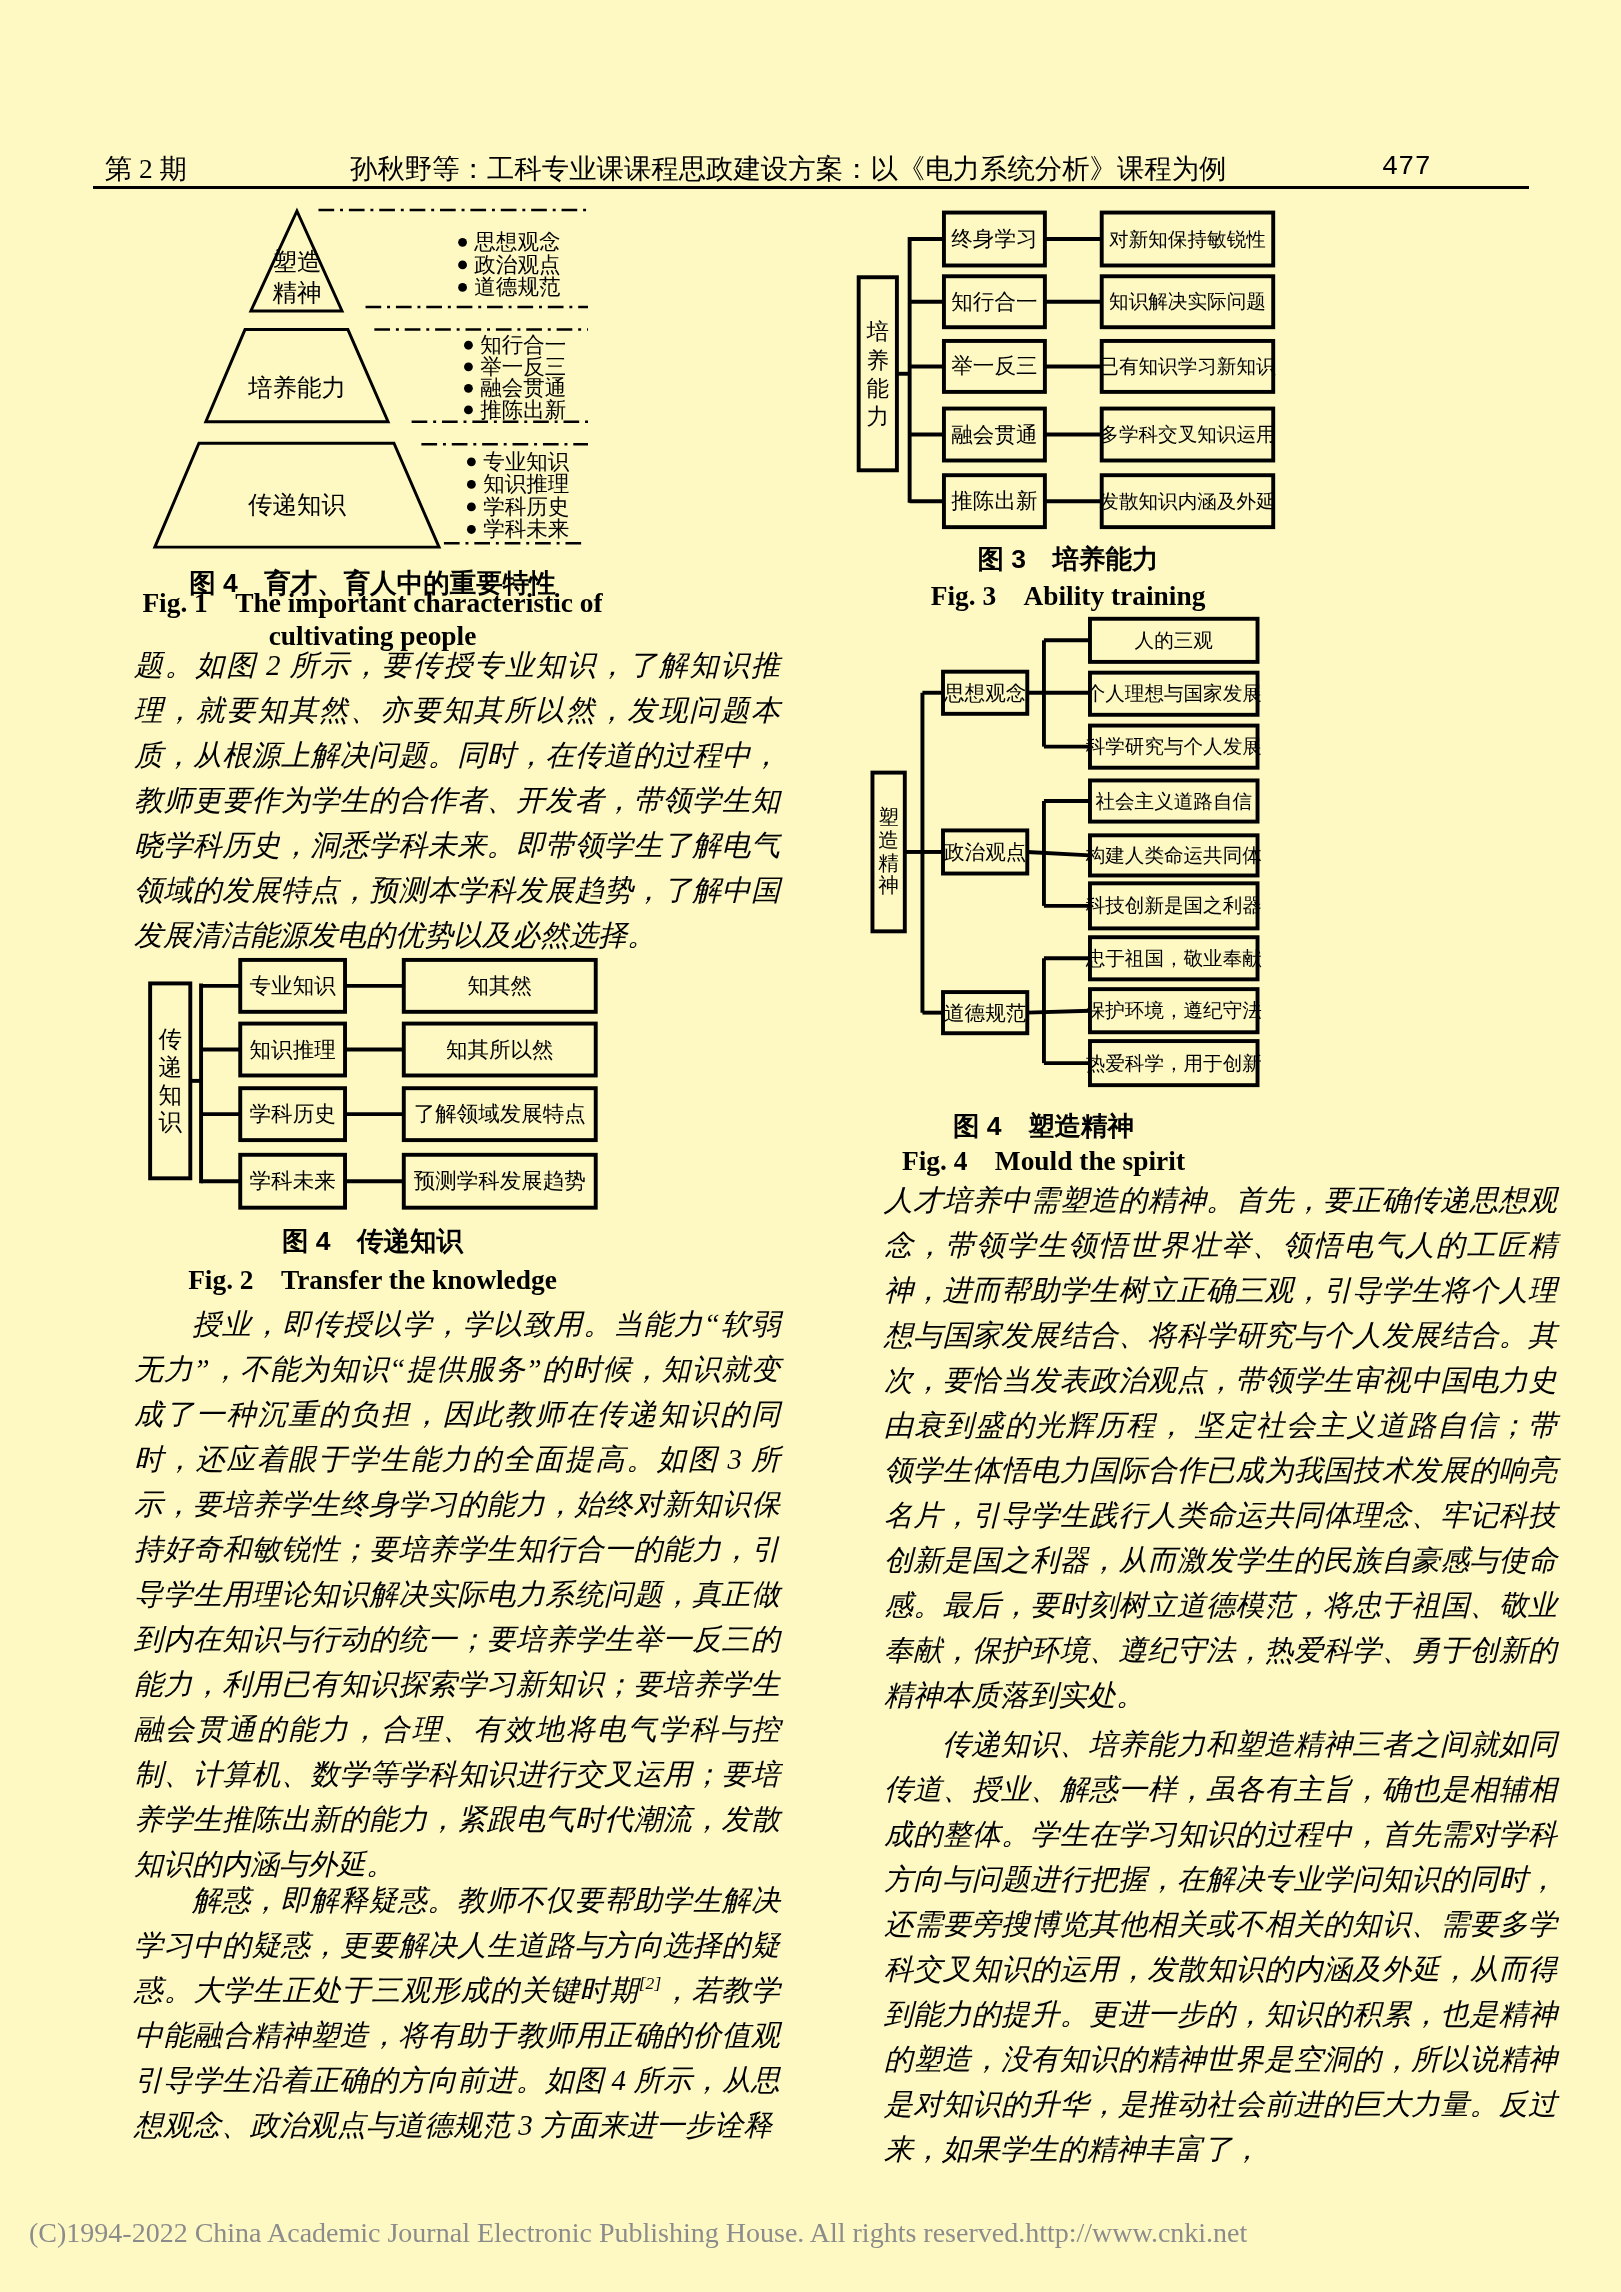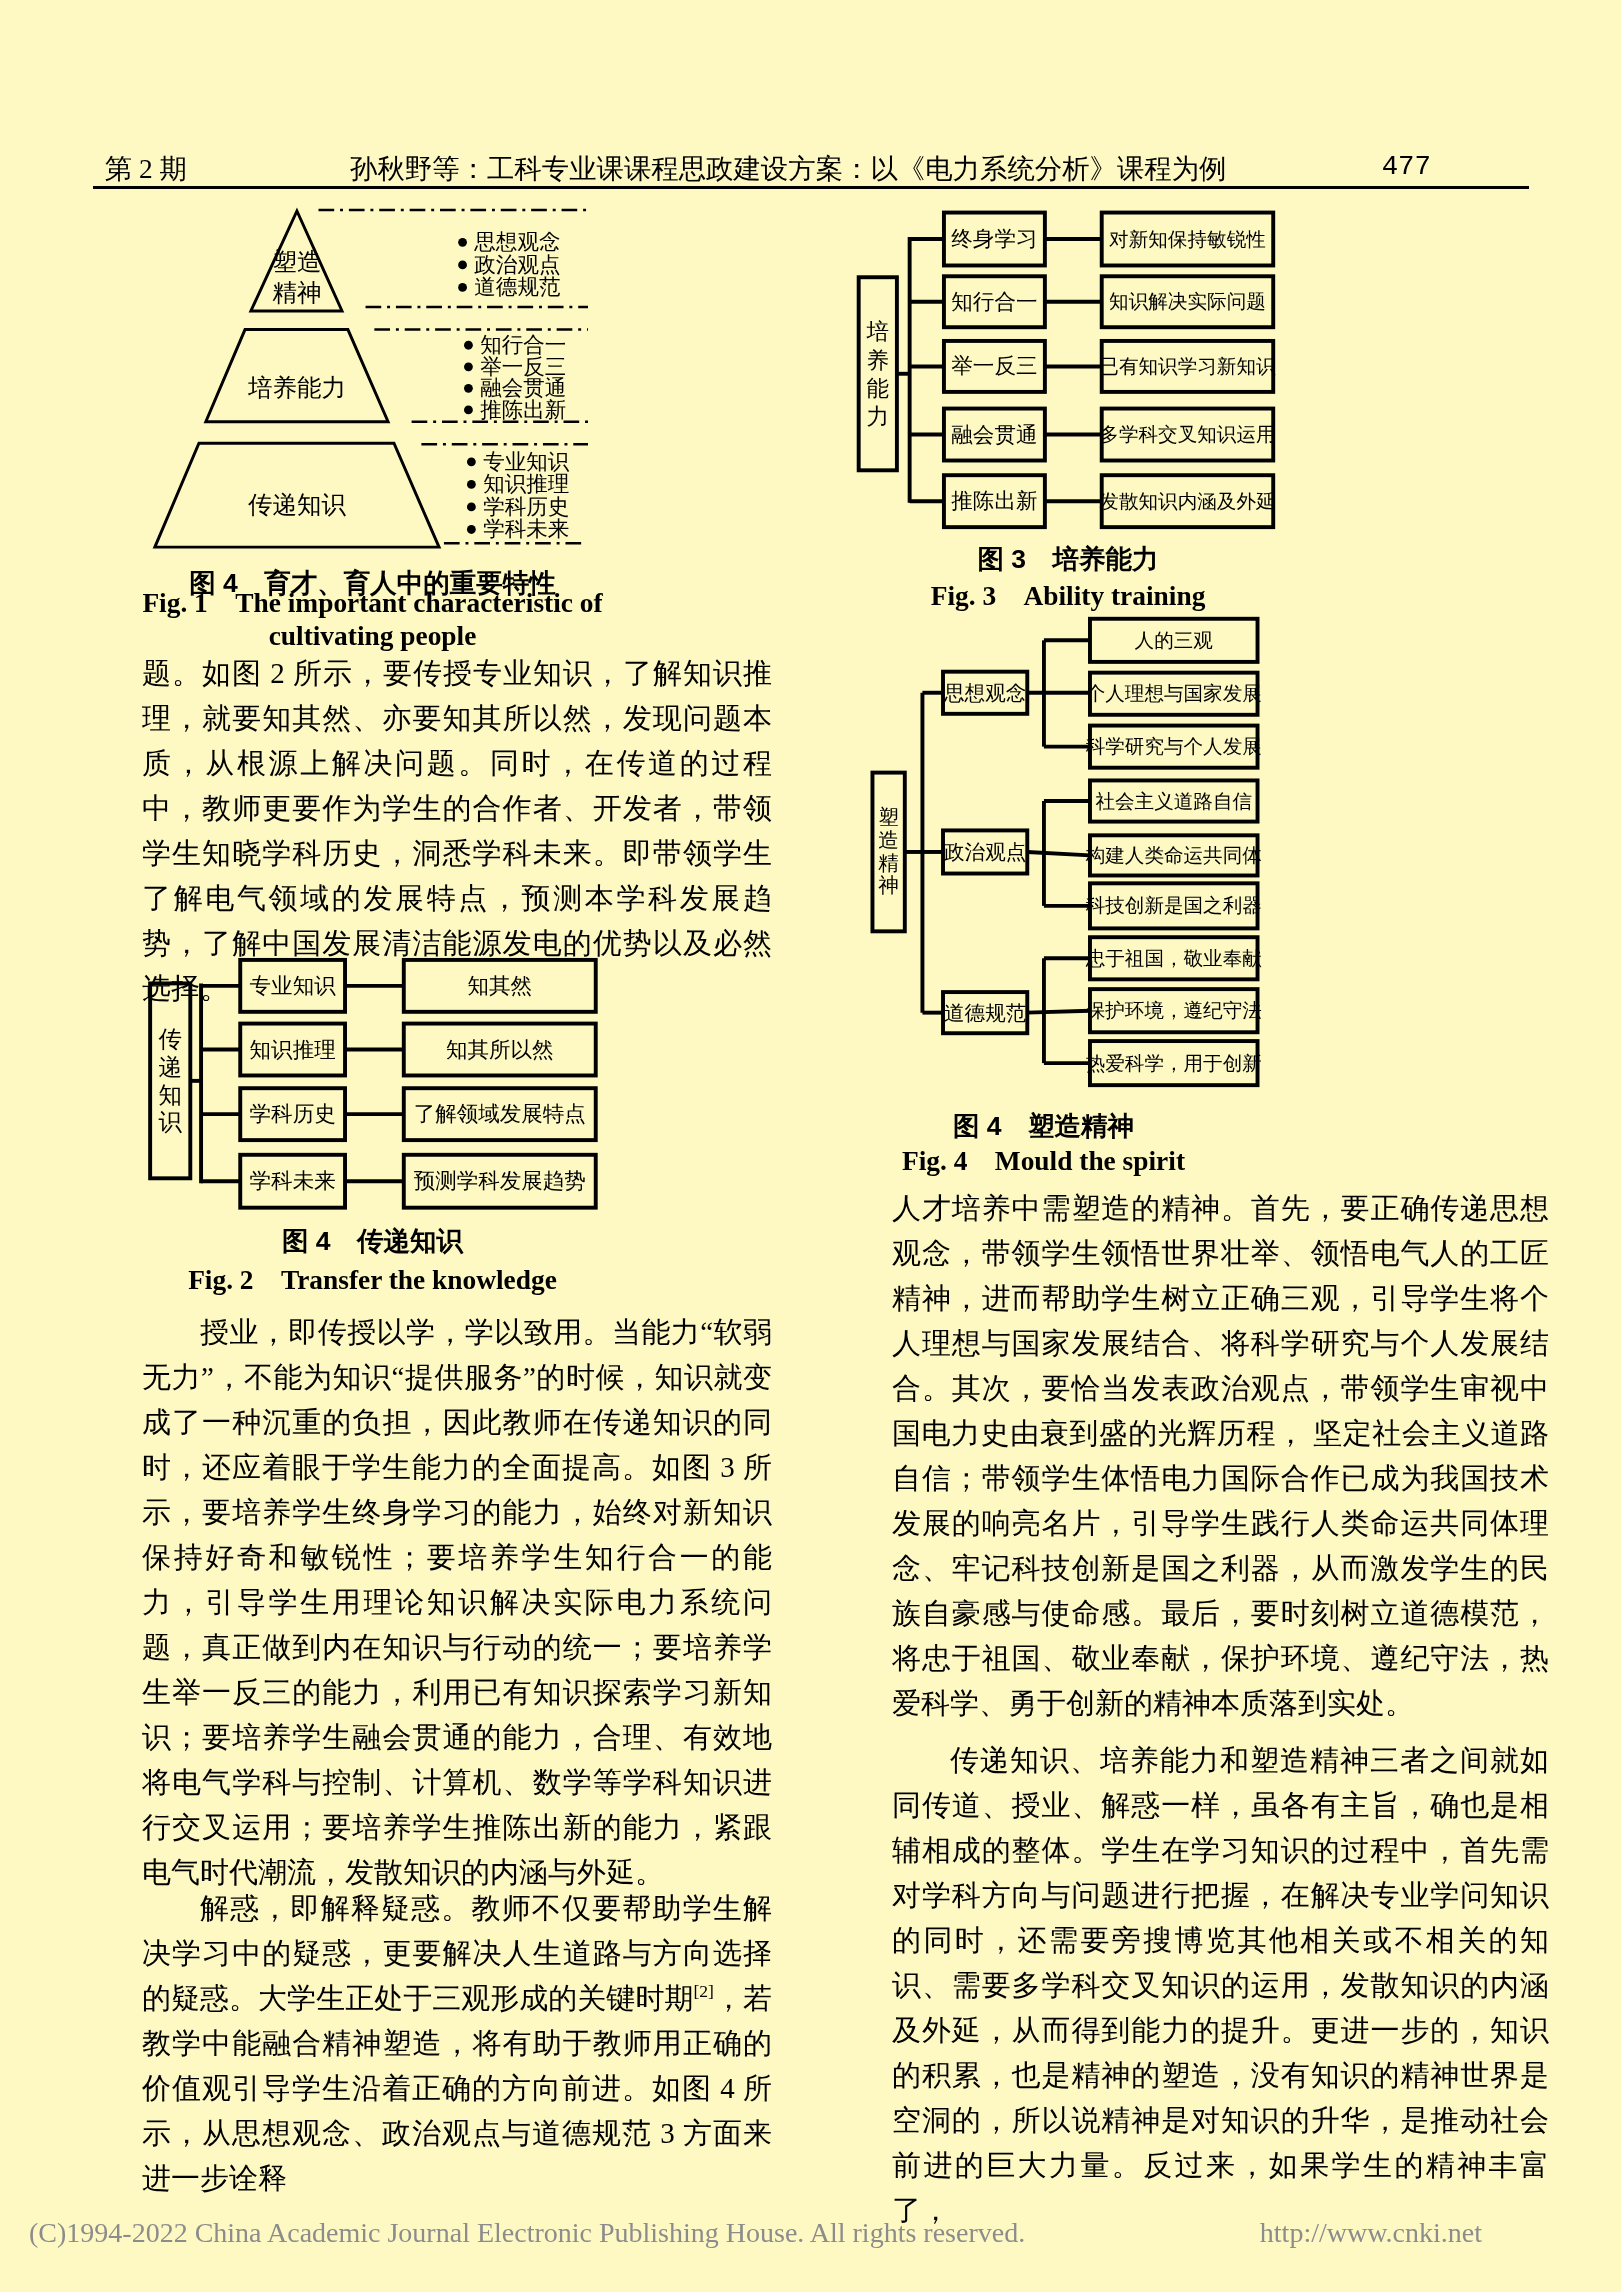--- a/index.html
+++ b/index.html
@@ -6,39 +6,39 @@
   .page{position:relative;width:1621px;height:2293px;background:#fef9c3;margin:0 auto;overflow:hidden;
         font-family:"Liberation Serif","DejaVu Serif",serif;color:#000;}
   
   .hdr{position:absolute;left:93px;top:143px;width:1436px;height:43px;border-bottom:3.9px solid #000;
        font-size:27.4px;}
   .hdr .issue{position:absolute;left:11.8px;top:7.8px;}
   .hdr .title{position:absolute;left:257px;top:7.8px;width:951px;}
   .hdr .pageno{position:absolute;right:98px;top:7.8px;font-family:Liberation Mono, monospace;}
   
   .body-text{position:absolute;font-size:29px;line-height:45px;text-align:justify;text-justify:inter-ideograph;}
-  .body-text p{margin:12px;}
+  .body-text p{margin:4px;font-style:italic;}
   .body-text p.indent{text-indent:2em;}
   sup{font-size:17.6px;line-height:0;}
   
   .cap-zh{position:absolute;text-align:center;font-family:"Liberation Sans","DejaVu Sans",sans-serif;
           font-weight:bold;font-size:26.5px;}
   .cap-en{position:absolute;text-align:center;font-family:"Liberation Serif","DejaVu Serif",serif;
           font-weight:bold;font-size:27.4px;}
   
   svg{position:absolute;overflow:visible;}
   svg rect,svg polygon{fill:none;stroke:#000;}
   svg line{stroke:#000;}
   svg text{fill:#000;font-family:"Liberation Serif","DejaVu Serif",serif;}
   .node rect{stroke-width:4px;}
   .conn{stroke-width:4px;}
   .pyr{stroke-width:3px;}
   .dashdot{stroke-width:2.5px;stroke-dasharray:16 6 3 6;}
   
-  .footer{position:absolute;left:29px;top:2217px;width:1453px;display:flex;justify-content:space-between;
+  .footer{position:absolute;left:29px;top:2217px;width:1453px;display:flex;justify-content:flex-start;
           color:#8c8c8c;font-size:28px;}
 </style>
 </head>
 <body>
 
 <div class="page">
 
   <div class="hdr">
     <span class="issue">第 2 期</span>
     <span class="title">孙秋野等：工科专业课课程思政建设方案：以《电力系统分析》课程为例</span>

